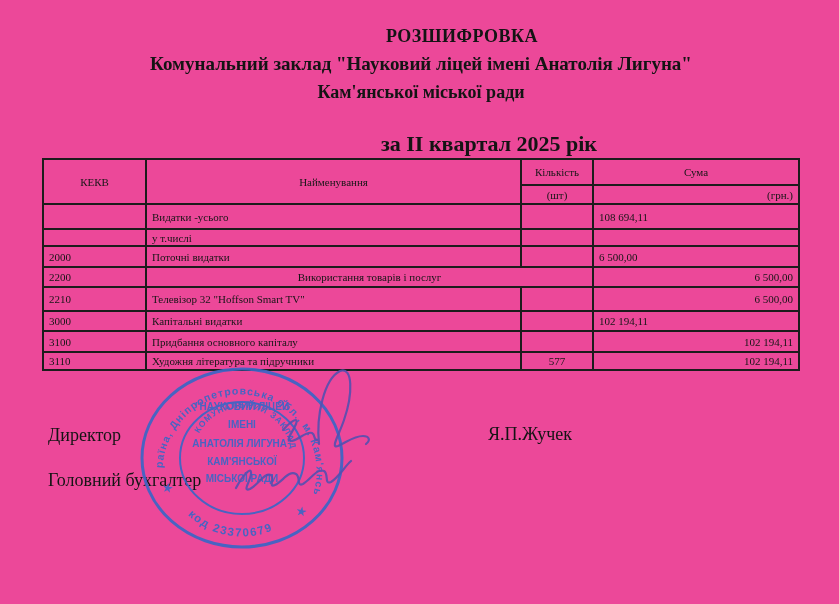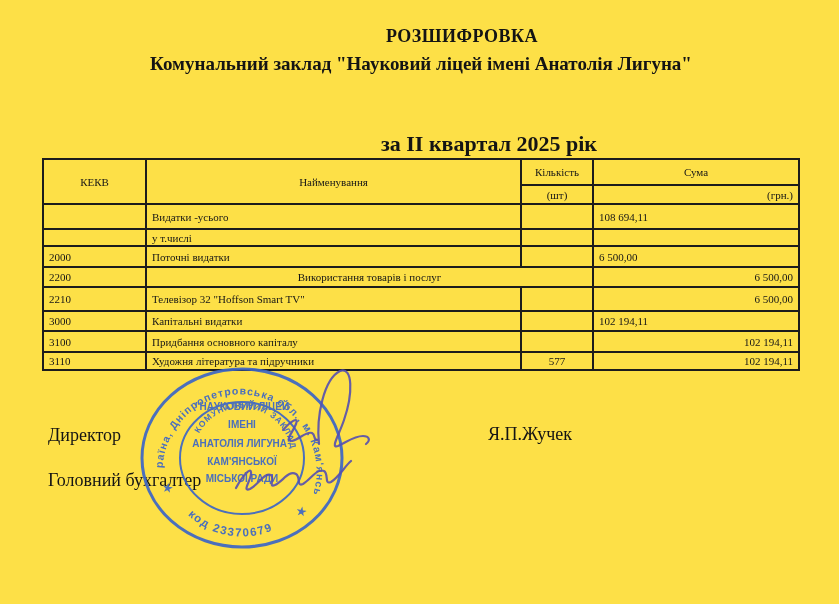--- a/index.html
+++ b/index.html
@@ -1,19 +1,19 @@
 <!DOCTYPE html>
 <html><head>
 <meta charset="utf-8">
 <style>
   html,body{margin:0;padding:0;}
   .page{
     position:relative;
     width:839px;height:604px;
-    background:#fde047;
+    background:#ec4899;
     overflow:hidden;
     font-family:"Liberation Serif", serif;
     color:#1b1b1b;
   }
   
   .title-line{position:absolute;transform:translateX(-50%);font-weight:bold;white-space:nowrap;color:#141414;}
   .t1{left:462px;top:26px;font-size:18px;letter-spacing:.5px;}
   .t2{left:421px;top:53px;font-size:19px;}
   .t3{left:421px;top:82px;font-size:18px;}
   .t4{left:421px;top:109px;font-size:17.5px;}
@@ -60,20 +60,21 @@
   .stamp text{font-family:"Liberation Sans", sans-serif;font-weight:bold;}
   .ink{position:absolute;left:0;top:0;width:839px;height:604px;pointer-events:none;}
 </style>
 </head>
 <body>
 
 <div class="page">
 
   <div class="title-line t1">РОЗШИФРОВКА</div>
   <div class="title-line t2">Комунальний заклад "Науковий ліцей імені Анатолія Лигуна"</div>
+  <div class="title-line t3">Кам'янської міської ради</div>
   <div class="title-line t5">за II квартал 2025 рік</div>
 
   <table class="main">
     <colgroup>
         <col class="c-kekv">
         <col class="c-name">
         <col class="c-qty">
         <col class="c-sum">
       </colgroup>
     <thead>

